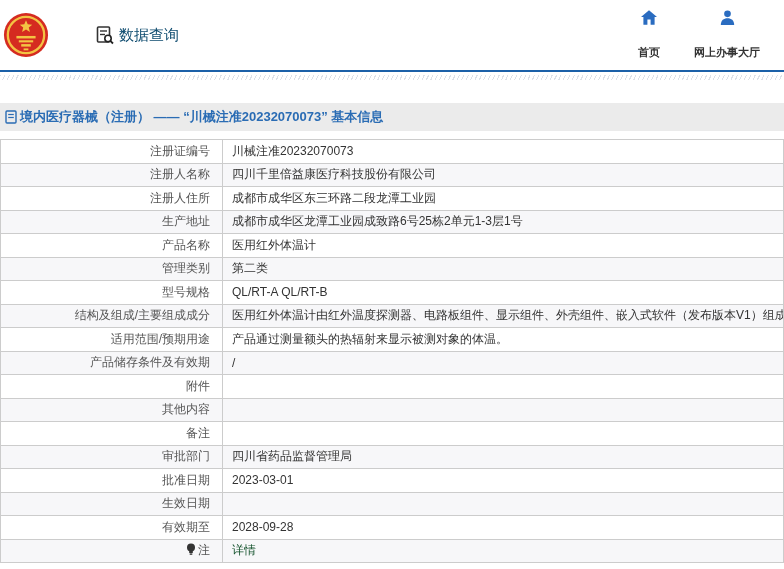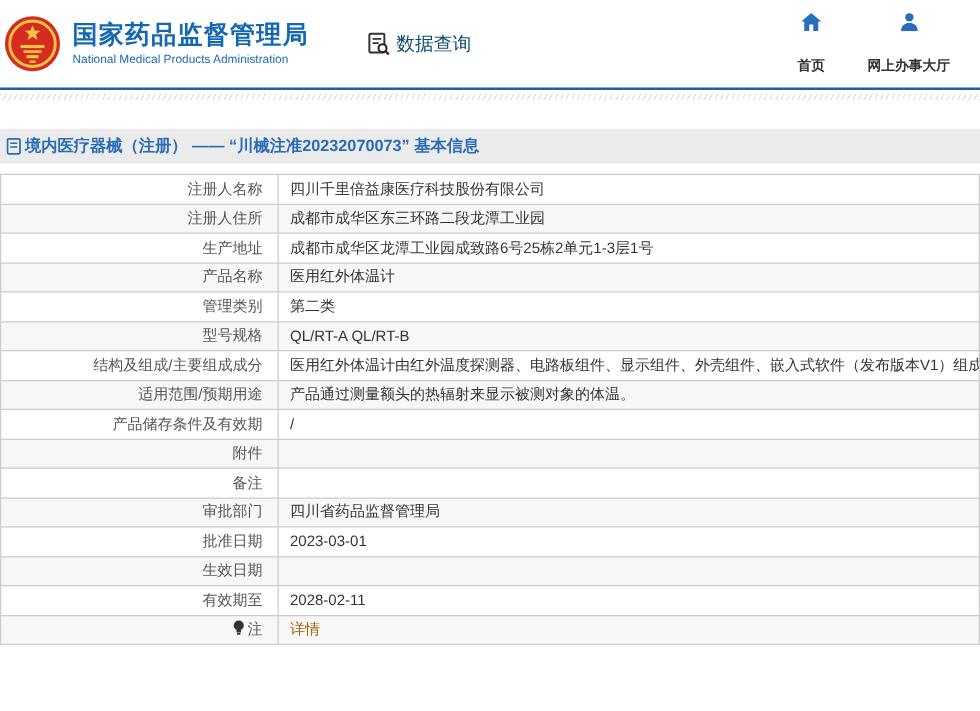--- a/index.html
+++ b/index.html
@@ -28,41 +28,37 @@
   .crumb-text { font-size:13px; font-weight:600; color:#2a6cb4; margin-left:3px; white-space:nowrap; }
 
   
   .table-wrap { margin-top:8px; }
   table.info { width:100%; border-collapse:collapse; table-layout:fixed; }
   table.info th { width:222px; }
   table.info th, table.info td { border:1px solid #ccc; height:23.5px; font-size:12px; font-weight:normal; vertical-align:middle; }
   table.info th { text-align:right; padding-right:12px; color:#555; white-space:nowrap; }
   table.info td { text-align:left; padding-left:9px; color:#333; white-space:nowrap; overflow:hidden; }
   table.info tr:nth-child(even) { background:#f7f7f9; }
-  a.detail-link { color:#a16207; text-decoration:none; cursor:pointer; }
+  a.detail-link { color:#14532d; text-decoration:none; cursor:pointer; }
   .bulb { display:inline-block; vertical-align:-2px; margin-right:2px; }
 </style>
 </head>
 <body>
 
 <div class="header">
   <div class="logo-wrap">
     <svg class="emblem" viewBox="0 0 48 48">
       <circle cx="24" cy="24" r="23" fill="#d52b20"></circle>
       <circle cx="24" cy="24" r="19" fill="none" stroke="#f3c343" stroke-width="2.4"></circle>
       <path d="M24 8.5 l1.8 4.4 4.7 0.3 -3.6 3 1.2 4.6 -4.1-2.6 -4.1 2.6 1.2-4.6 -3.6-3 4.7-0.3 z" fill="#f3c343"></path>
       <rect x="14" y="25" width="20" height="2.6" fill="#f3c343"></rect>
       <rect x="16.5" y="29.5" width="15" height="2.2" fill="#f3c343"></rect>
       <rect x="19" y="33.5" width="10" height="2.6" fill="#f3c343"></rect>
       <rect x="21.5" y="38" width="5" height="2" fill="#f3c343"></rect>
     </svg>
-    <div class="titles">
-      <div class="agency-title">国家药品监督管理局</div>
-      <div class="agency-sub">National Medical Products Administration</div>
-    </div>
   </div>
 
   <div class="data-query">
     <svg width="20" height="20" viewBox="0 0 20 20">
       <rect x="2.5" y="2" width="12" height="15" rx="1" fill="none" stroke="#333" stroke-width="1.6"></rect>
       <line x1="5" y1="6" x2="12" y2="6" stroke="#333" stroke-width="1.4"></line>
       <line x1="5" y1="9.5" x2="10" y2="9.5" stroke="#333" stroke-width="1.4"></line>
       <circle cx="13" cy="13.5" r="3.2" fill="#fff" stroke="#222" stroke-width="1.6"></circle>
       <line x1="15.3" y1="15.8" x2="18" y2="18.5" stroke="#222" stroke-width="1.8"></line>
     </svg>
@@ -95,20 +91,24 @@
     <line x1="3.2" y1="4.5" x2="8.8" y2="4.5" stroke="#2a6cb4" stroke-width="1.2"></line>
     <line x1="3.2" y1="7.5" x2="8.8" y2="7.5" stroke="#2a6cb4" stroke-width="1.2"></line>
   </svg>
   <span class="crumb-text">境内医疗器械（注册） —— “川械注准20232070073” 基本信息</span>
 </div>
 
 <div class="table-wrap">
   <table class="info">
     <tbody id="info-tbody">
         <tr>
+          <th><span>注册证编号</span></th>
+          <td><span>川械注准20232070073</span></td>
+        </tr>
+        <tr>
           <th><span>注册人名称</span></th>
           <td><span>四川千里倍益康医疗科技股份有限公司</span></td>
         </tr>
         <tr>
           <th><span>注册人住所</span></th>
           <td><span>成都市成华区东三环路二段龙潭工业园</span></td>
         </tr>
         <tr>
           <th><span>生产地址</span></th>
           <td><span>成都市成华区龙潭工业园成致路6号25栋2单元1-3层1号</span></td>
@@ -135,38 +135,42 @@
         </tr>
         <tr>
           <th><span>产品储存条件及有效期</span></th>
           <td><span>/</span></td>
         </tr>
         <tr>
           <th><span>附件</span></th>
           <td><span></span></td>
         </tr>
         <tr>
+          <th><span>其他内容</span></th>
+          <td><span></span></td>
+        </tr>
+        <tr>
           <th><span>备注</span></th>
           <td><span></span></td>
         </tr>
         <tr>
           <th><span>审批部门</span></th>
           <td><span>四川省药品监督管理局</span></td>
         </tr>
         <tr>
           <th><span>批准日期</span></th>
           <td><span>2023-03-01</span></td>
         </tr>
         <tr>
           <th><span>生效日期</span></th>
           <td><span></span></td>
         </tr>
         <tr>
           <th><span>有效期至</span></th>
-          <td><span>2028-02-11</span></td>
+          <td><span>2028-09-28</span></td>
         </tr>
         <tr>
           <th><span class="bulb"><svg width="10" height="13" viewBox="0 0 10 13">
                 <circle cx="5" cy="4.4" r="4" fill="#333"></circle>
                 <rect x="3.2" y="8" width="3.6" height="2" fill="#333"></rect>
                 <rect x="3.7" y="10.4" width="2.6" height="1.4" fill="#333"></rect>
               </svg></span><span>注</span></th>
           <td><a class="detail-link" href="#">详情</a></td>
         </tr>
       </tbody>

